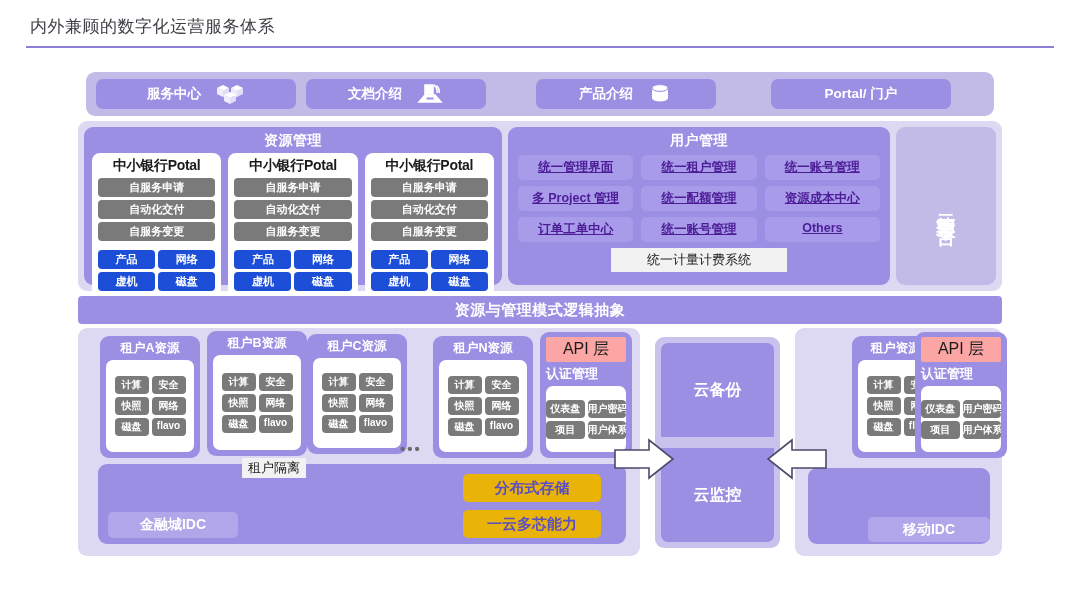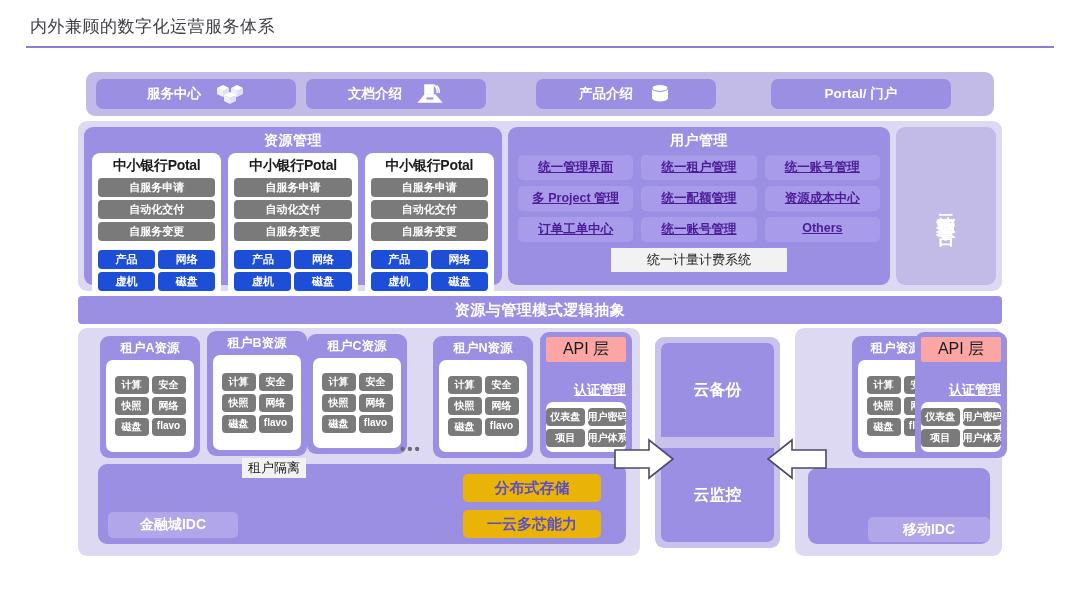--- a/index.html
+++ b/index.html
@@ -143,22 +143,22 @@
 
   .api-box {
     position: absolute; background: #9b8fe4; border-radius: 9px;
     padding: 5px 6px 6px; display: flex; flex-direction: column;
   }
   .api-label {
     background: #fca5a5; color: #1b1b1b; font-size: 16px; text-align: center;
     padding: 2px 0; border-radius: 2px; white-space: nowrap;
   }
   .api-sub {
-    color: #fff; font-weight: bold; font-size: 13px; text-align: right;
-    margin: 19px 0 3px; white-space: nowrap; text-decoration: underline;
+    color: #fff; font-weight: bold; font-size: 13px; text-align: left;
+    margin: 3px 0 3px; white-space: nowrap;
   }
   .api-inner {
     background: #fff; border-radius: 7px; flex: 1; overflow: hidden;
     display: flex; align-items: center; justify-content: center;
   }
 
   .isolation {
     position: absolute; background: #f2f2f2; color: #1b1b1b;
     font-size: 13px; padding: 1px 6px; white-space: nowrap;
   }

